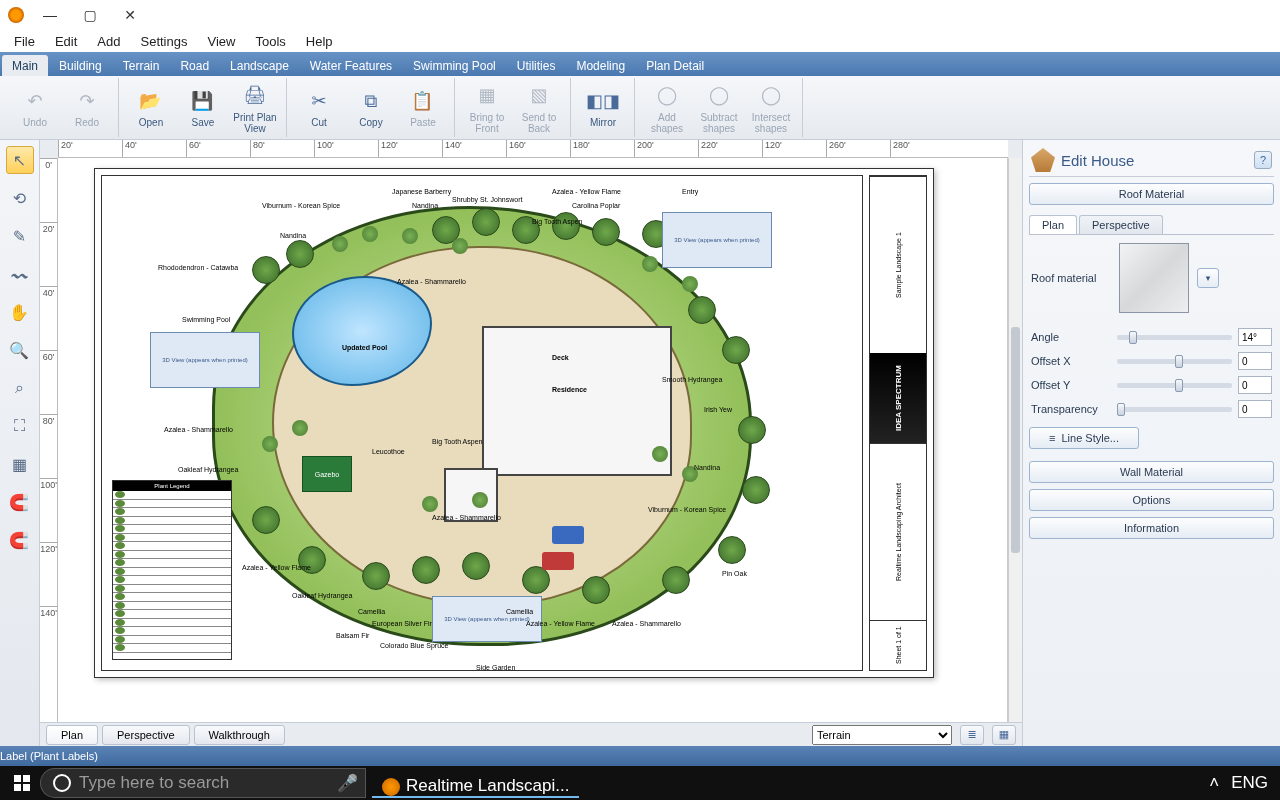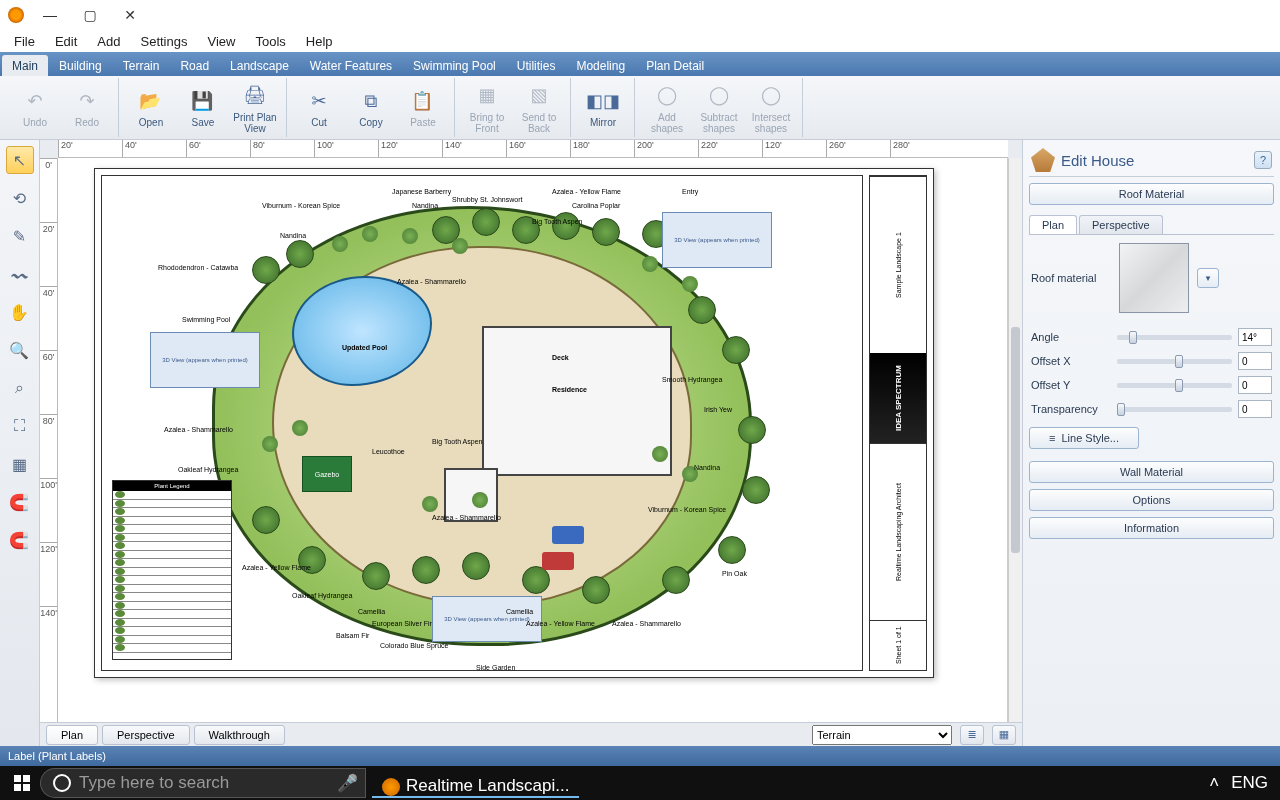--- a/index.html
+++ b/index.html
@@ -72,21 +72,21 @@
 
 
 .viewtabs { height: 24px; display:flex; align-items:center; padding:0 6px; gap:4px; background:#e8ecf1; border-top:1px solid #c5cdd8;}
 .viewtabs .vtab{padding:3px 14px;background:linear-gradient(#f8f9fb,#e4e8ee);border:1px solid #b8c2d0;border-radius:3px;font-size:11px;cursor:pointer;}
 .viewtabs .vtab.active{background:linear-gradient(#fff,#f0f2f5);}
 .viewtabs .spacer{flex:1;}
 .viewtabs select{font-size:11px;height:20px;width:140px;}
 .viewtabs .sqbtn{width:24px;height:20px;border:1px solid #b8c2d0;background:linear-gradient(#f8f9fb,#e2e7ee);border-radius:3px;margin-left:4px;display:flex;align-items:center;justify-content:center;font-size:11px;color:#4a6a9a;}
 
 
-.status{height:20px;background:linear-gradient(#5a82b5,#3f6a9e);color:#fff;font-size:11px;display:flex;align-items:center;padding:0 8px;}
+.status{height:20px;background:linear-gradient(#5a82b5,#3f6a9e);color:#fff;font-size:11px;display:flex;align-items:center;padding:0 0;}
 
 
 .rightpanel { width: 258px; background: linear-gradient(#f5f7fa,#ecf0f5); border-left:1px solid #c5cdd8; display:flex; flex-direction:column; padding:4px 6px; font-size:11px; color:#2a3a52; }
 .rightpanel .hdr{display:flex;align-items:center;gap:6px;padding:4px 2px;border-bottom:1px solid #c5cdd8;}
 .rightpanel .hdr .ico{width:24px;height:24px;background:linear-gradient(#d8a868,#b77a38);clip-path:polygon(50% 0,100% 40%,80% 100%,20% 100%,0 40%);}
 .rightpanel .hdr .t{font-size:15px;color:#3a5a8a;font-weight:500;flex:1;}
 .rightpanel .hdr .help{width:18px;height:18px;border:1px solid #9ab;border-radius:3px;background:linear-gradient(#eaf2fb,#cfe0f3);color:#3a6aa0;display:flex;align-items:center;justify-content:center;font-size:11px;}
 .widebtn{height:22px;border:1px solid #9db4d0;background:linear-gradient(#fdfdfe,#e5ecf4);border-radius:3px;margin:6px 0;display:flex;align-items:center;justify-content:center;gap:6px;cursor:pointer;}
 .chkrow{display:flex;align-items:center;gap:6px;padding:2px 4px;}
 .subtabs{display:flex;border-bottom:1px solid #b8c2d0;margin-top:4px;}

